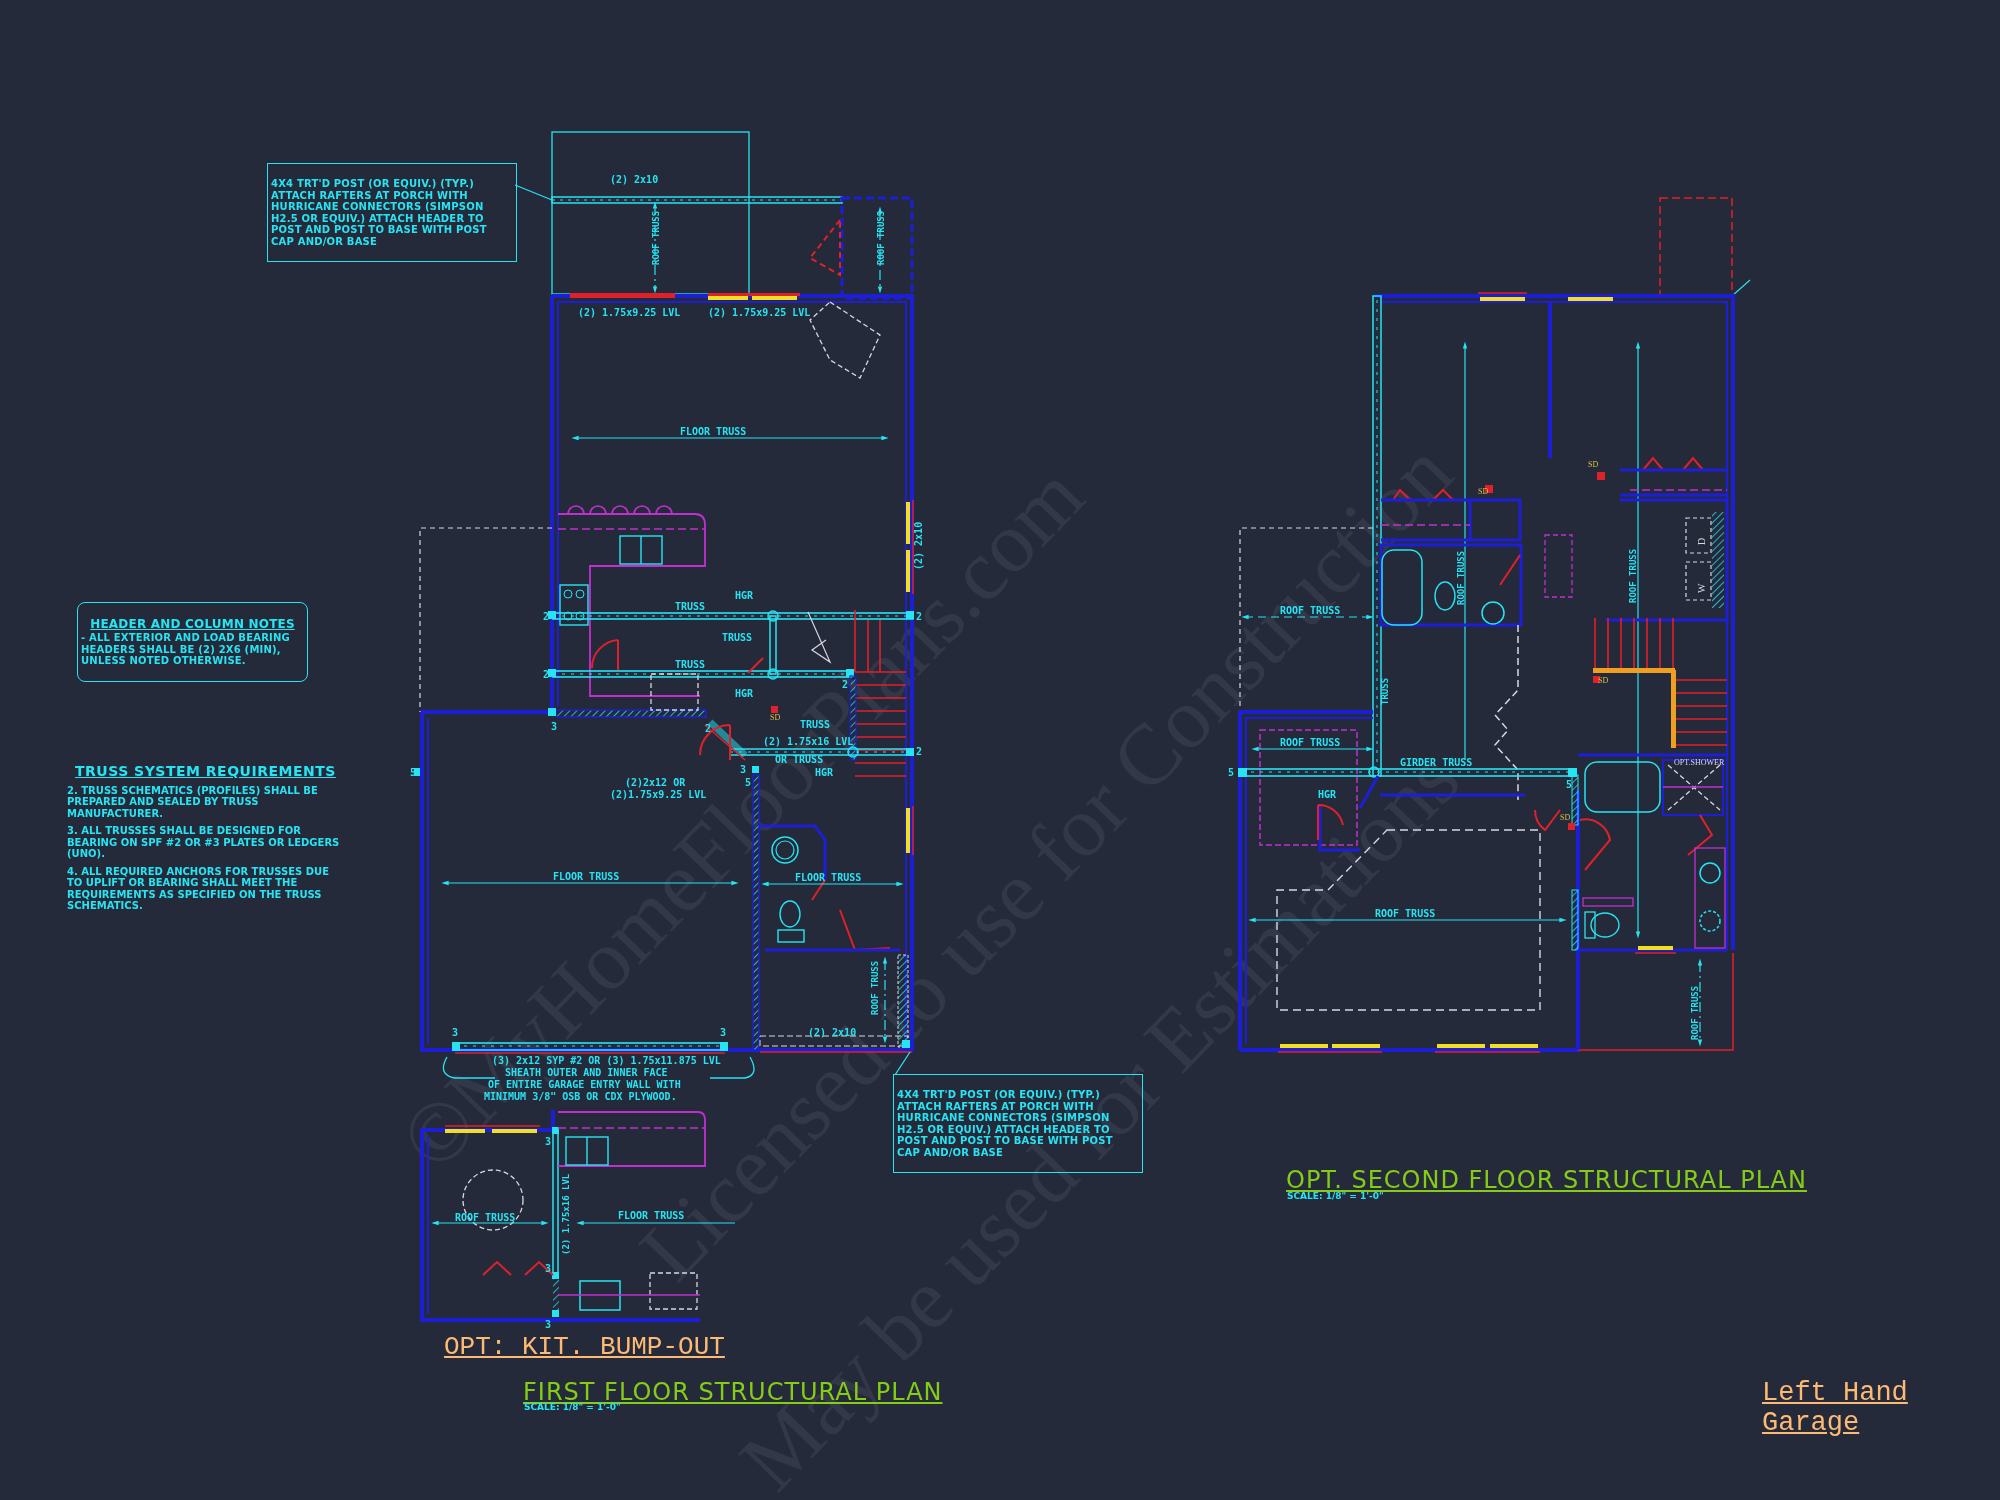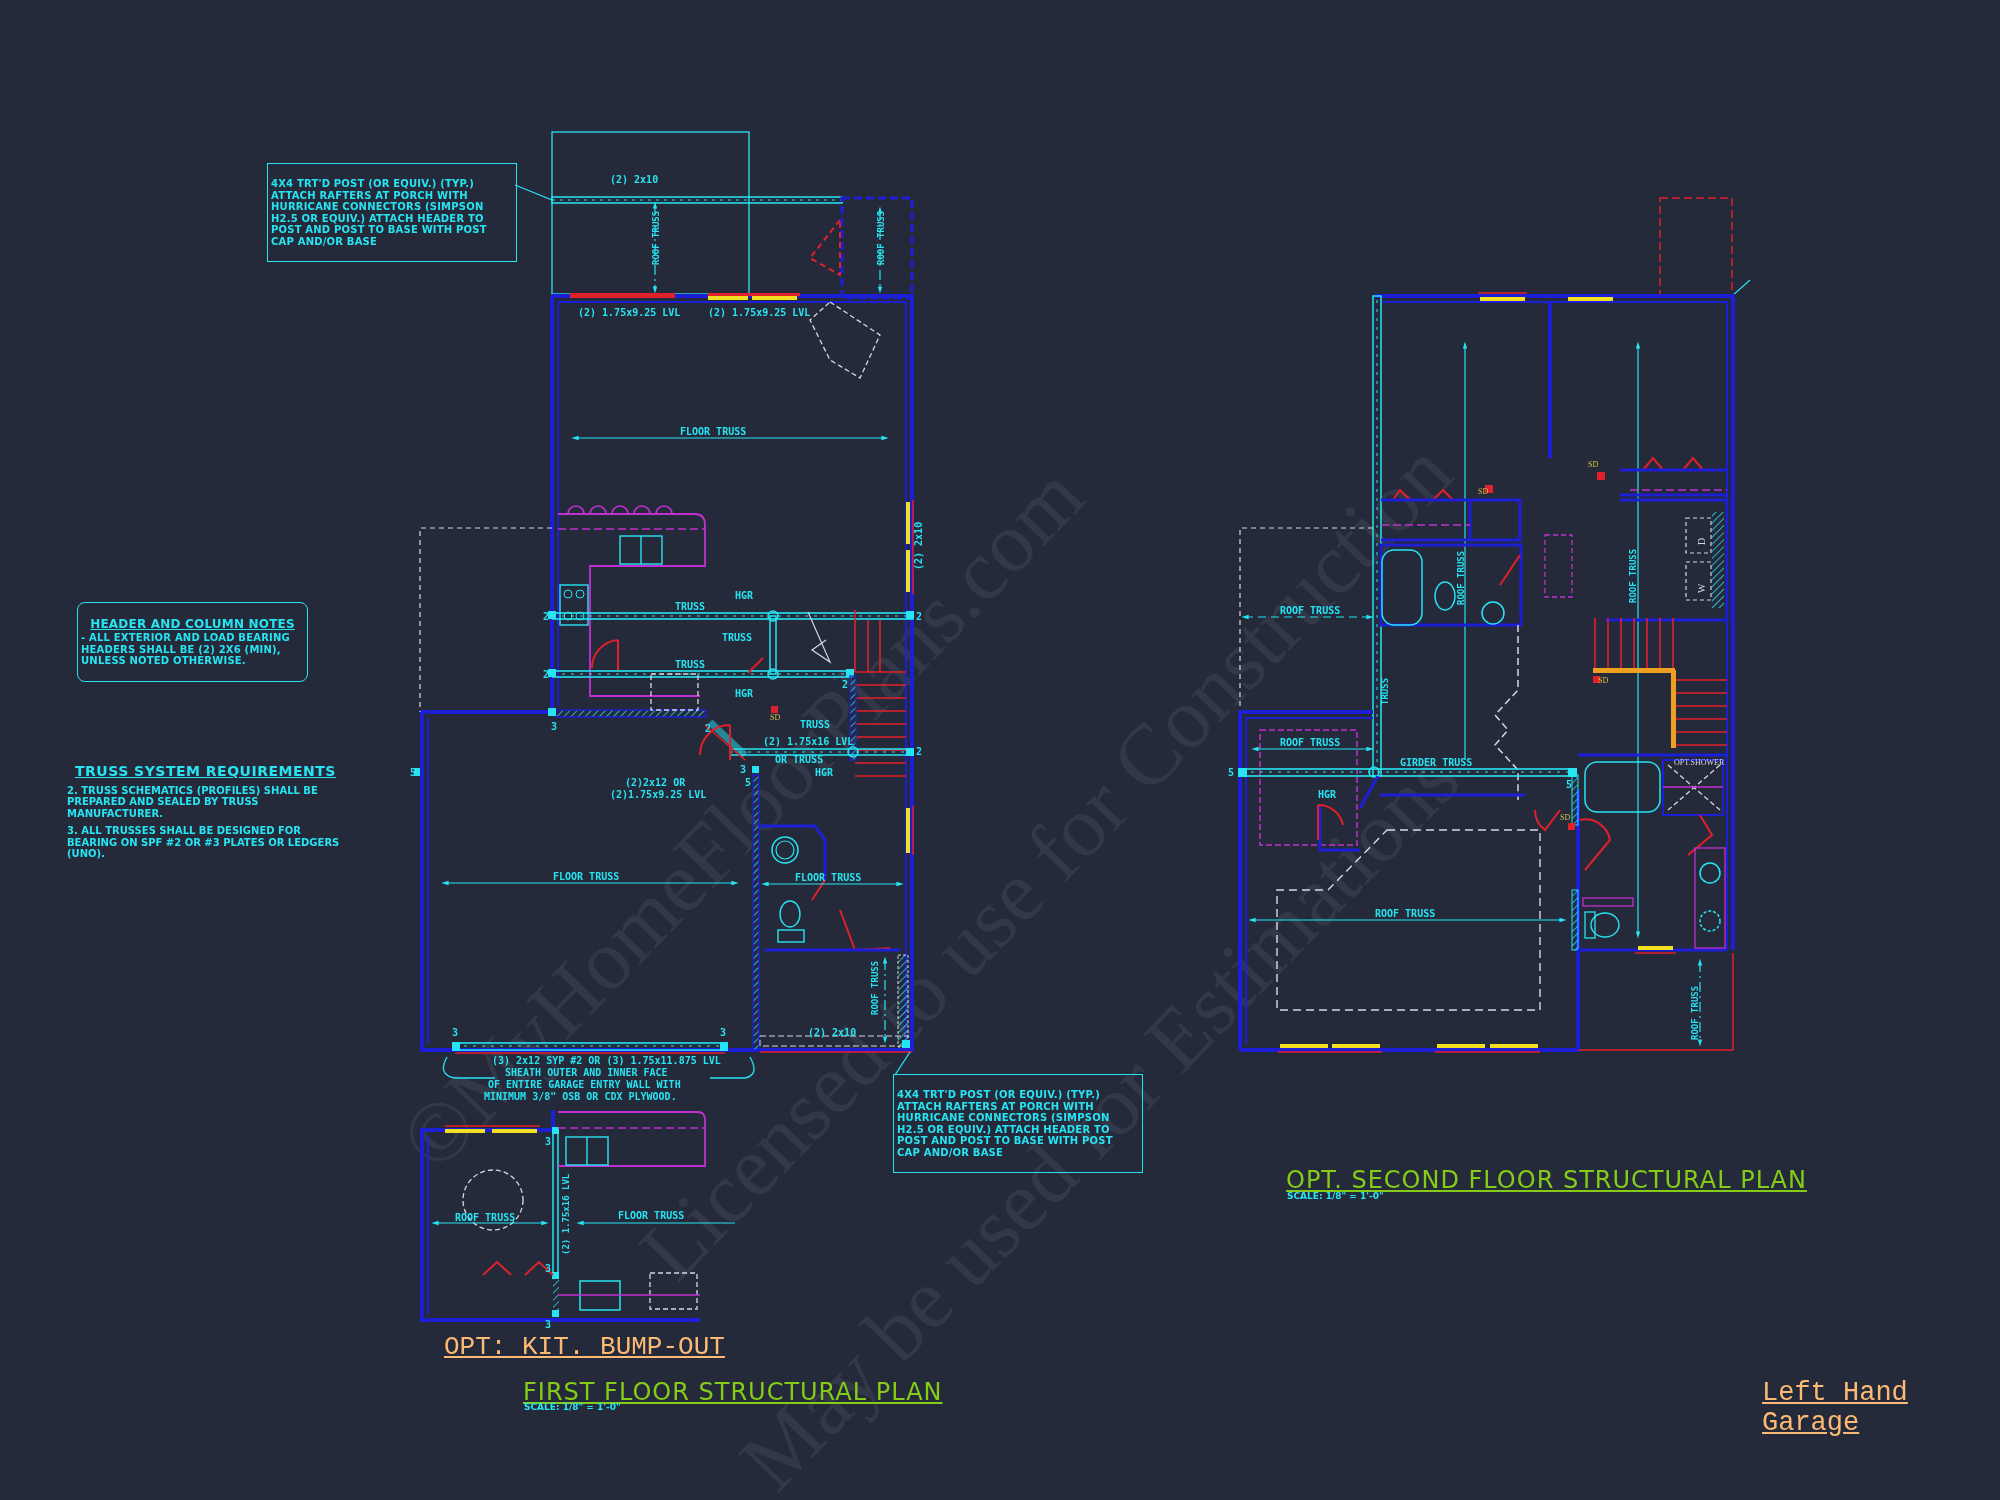--- a/index.html
+++ b/index.html
@@ -380,20 +380,21 @@
 
   <div class="note-box" style="left:77px;top:602px;width:223px;border-radius:8px;">
     <div class="note-title">HEADER AND COLUMN NOTES</div>
     <div>- ALL EXTERIOR AND LOAD BEARING HEADERS SHALL BE (2) 2x6 (MIN), UNLESS NOTED OTHERWISE.</div>
   </div>
 
   <div class="truss-req" style="left:67px;top:758px;width:280px;">
     <div class="ttl" style="padding-left:8px;margin-top:8px;">TRUSS SYSTEM REQUIREMENTS</div>
     <p>2. TRUSS SCHEMATICS (PROFILES) SHALL BE PREPARED AND SEALED BY TRUSS MANUFACTURER.</p>
     <p>3. ALL TRUSSES SHALL BE DESIGNED FOR BEARING ON SPF #2 OR #3 PLATES OR LEDGERS (UNO).</p>
+    <p>4. ALL REQUIRED ANCHORS FOR TRUSSES DUE TO UPLIFT OR BEARING SHALL MEET THE REQUIREMENTS AS SPECIFIED ON THE TRUSS SCHEMATICS.</p>
   </div>
 
   <div class="serif-label" style="left:444px;top:1332px;">OPT: KIT. BUMP-OUT</div>
   <div class="plan-title" style="left:523px;top:1378px;">FIRST FLOOR STRUCTURAL PLAN</div>
   <div class="plan-scale" style="left:524px;top:1402px;">SCALE: 1/8" = 1'-0"</div>
 
   <div class="plan-title" style="left:1286px;top:1166px;">OPT. SECOND FLOOR STRUCTURAL PLAN</div>
   <div class="plan-scale" style="left:1287px;top:1191px;">SCALE: 1/8" = 1'-0"</div>
 
   <div class="serif-label" style="left:1762px;top:1378px;font-size:27px;">Left Hand Garage</div>

